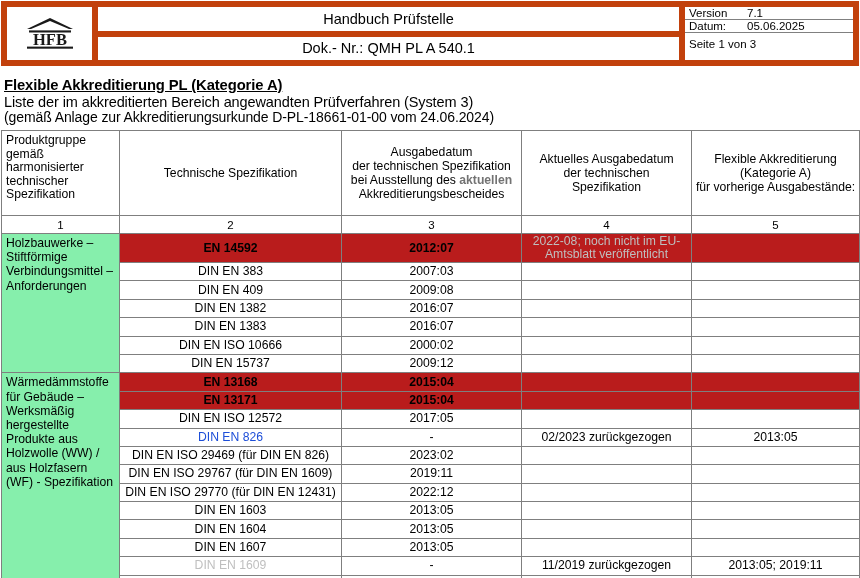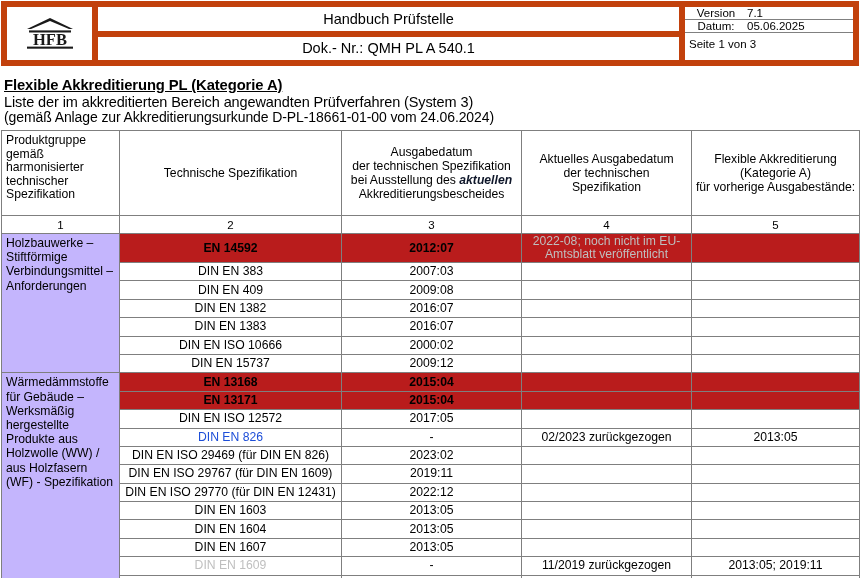--- a/index.html
+++ b/index.html
@@ -67,21 +67,21 @@
     width: 100%;
   }
   .meta-table td {
     border: none;
     font-size: 11.5px;
     padding: 0 0 0 4px;
     height: 12px;
     line-height: 12px;
     white-space: nowrap;
   }
-  .meta-label { width: 54px; text-align: center; }
+  .meta-label { width: 54px; }
   .meta-sep { border-top: 1px solid #808080 !important; }
   .meta-page td {
     height: 23px;
     line-height: 23px;
   }
 
   
   .titleblock {
     margin: 11px 0 0 4px;
   }
@@ -155,21 +155,21 @@
     line-height: 14.2px;
     font-size: 12.2px;
   }
   td.spec { text-align: center; }
   td.date { text-align: center; }
   td.cur  { text-align: center; }
   td.flex { text-align: center; }
 
   tr.shaded td { background: #b91c1c; }
   tr.shaded td.spec, tr.shaded td.date { font-weight: bold; }
-  tr.shaded td.grp { background: #c4b5fd; }
+  tr.shaded td.grp { background: #86efac; }
 
   .muted { color: #bfbfbf; }
   .muted-note { color: #bfbfbf; line-height: 13px; display:block; }
   td.twoline { line-height: 13px; padding-top:1px; padding-bottom:1px; }
 </style>
 </head>
 <body>
 
 <div class="page">
 
@@ -222,21 +222,21 @@
       <col class="c1">
         <col class="c2">
         <col class="c3">
         <col class="c4">
         <col class="c5">
     </colgroup>
     <thead>
       <tr>
         <th class="hdr left" id="h1">Produktgruppe gemäß harmonisierter technischer Spezifikation</th>
         <th class="hdr" id="h2">Technische Spezifikation</th>
-        <th class="hdr" id="h3">Ausgabedatum<br>der technischen Spezifikation<br>bei Ausstellung des <span class="red" style="color: #0f172a; font-style: italic;">aktuellen</span><br>Akkreditierungsbescheides</th>
+        <th class="hdr" id="h3">Ausgabedatum<br>der technischen Spezifikation<br>bei Ausstellung des <span class="red" style="color: #737373;">aktuellen</span><br>Akkreditierungsbescheides</th>
         <th class="hdr" id="h4">Aktuelles Ausgabedatum<br>der technischen<br>Spezifikation</th>
         <th class="hdr" id="h5">Flexible Akkreditierung<br>(Kategorie A)<br>für vorherige Ausgabestände:</th>
       </tr>
       <tr>
         <th class="num">1</th>
         <th class="num">2</th>
         <th class="num">3</th>
         <th class="num">4</th>
         <th class="num">5</th>
       </tr>

